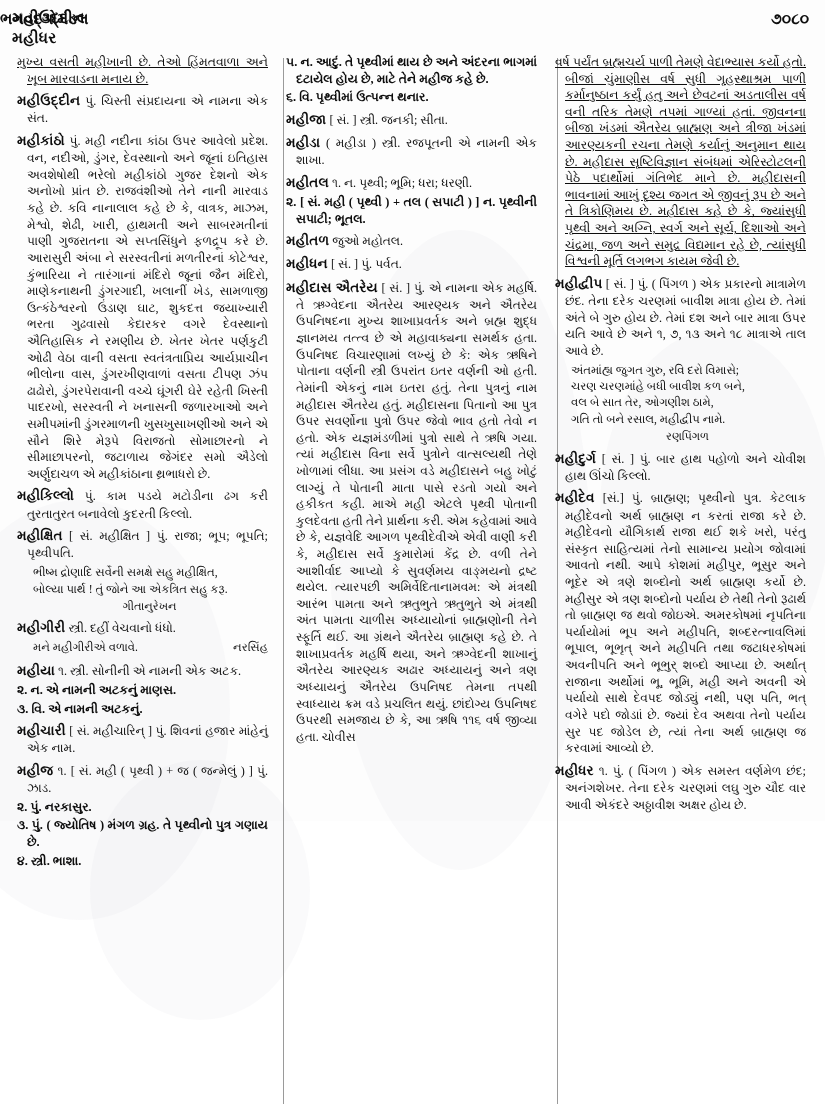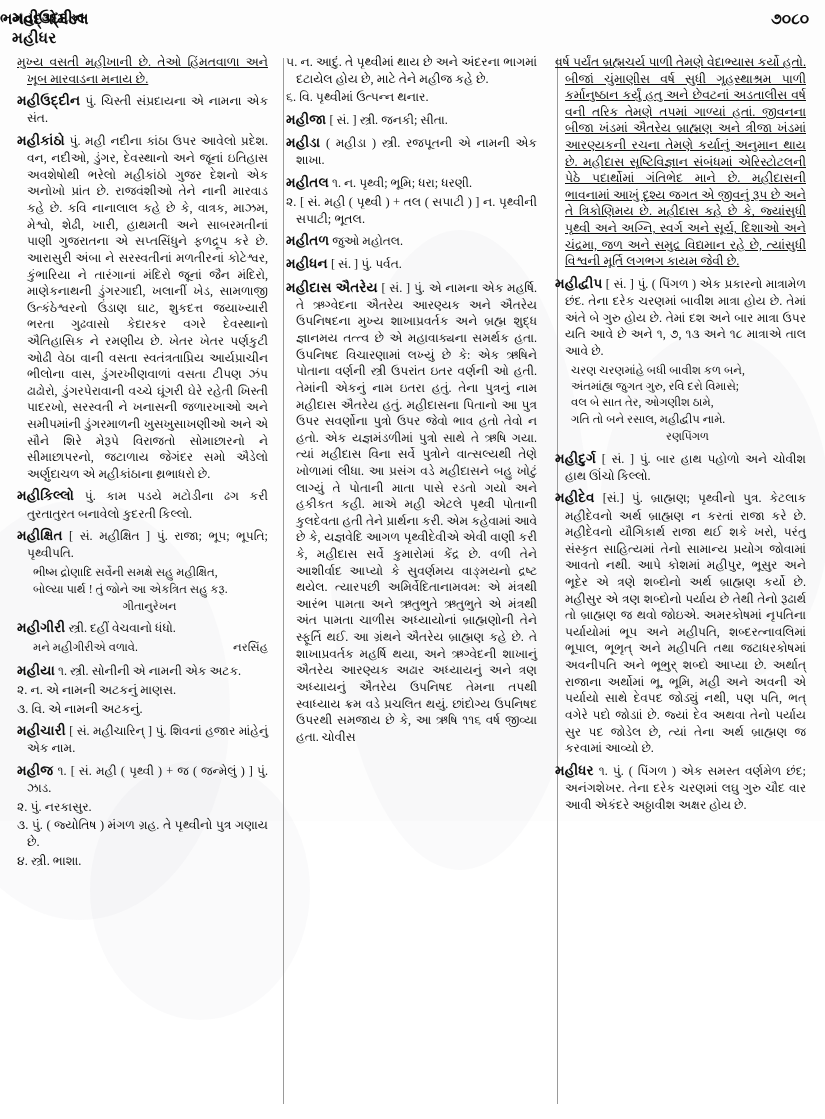--- a/index.html
+++ b/index.html
@@ -110,20 +110,21 @@
   .hw {
     font-weight: bold;
     font-size: 13.6px;
     letter-spacing: 0.1px;
   }
   .sense {
     display: block;
     margin: 0;
     padding-left: 12px;
     text-indent: -6px;
+    font-weight: bold;
   }
   .para {
     margin: 0 0 4px 0;
     text-align: justify;
   }
   .cont { text-indent: 0; padding-left: 0; text-decoration: underline; }
 
   
   .verse {
     margin: 3px 0 4px 0;
@@ -281,22 +282,22 @@
 
       <div class="entry">
         <p class="para cont">વર્ષ પર્યંત બ્રહ્મચર્ય પાળી તેમણે વેદાભ્યાસ કર્યો હતો. બીજાં ચુંમાણીસ વર્ષ સુધી ગૃહસ્થાશ્રમ પાળી કર્માનુષ્ઠાન કર્યું હતુ અને છેવટનાં અડતાલીસ વર્ષ વની તરિક તેમણે તપમાં ગાળ્યાં હતાં. જીવનના બીજા ખંડમાં ઐતરેય બ્રાહ્મણ અને ત્રીજા ખંડમાં આરણ્યકની રચના તેમણે કર્યાનું અનુમાન થાય છે. મહીદાસ સૃષ્ટિવિજ્ઞાન સંબંધમાં એરિસ્ટોટલની પેઠે પદાર્થોમાં ગંતિભેદ માને છે. મહીદાસની ભાવનામાં આખું દૃશ્ય જગત એ જીવનું રૂપ છે અને તે ત્રિકોણિમય છે. મહીદાસ કહે છે કે, જ્યાંસુધી પૃથ્વી અને અગ્નિ, સ્વર્ગ અને સૂર્ય, દિશાઓ અને ચંદ્રમા, જળ અને સમુદ્ર વિદ્યમાન રહે છે, ત્યાંસુધી વિશ્વની મૂર્તિ લગભગ કાયમ જેવી છે.</p>
       </div>
 
       <div class="entry">
         <p class="para"><span class="hw">મહીદ્વીપ</span>
           <span class="bk">[ સં. ]</span>
           <span class="bk">પું. ( પિંગળ ) એક પ્રકારનો માત્રામેળ છંદ. તેના દરેક ચરણમાં બાવીશ માત્રા હોય છે. તેમાં અંતે બે ગુરુ હોય છે. તેમાં દશ અને બાર માત્રા ઉપર યતિ આવે છે અને ૧, ૭, ૧૩ અને ૧૮ માત્રાએ તાલ આવે છે.</span></p>
         <div class="verse">
+          <span class="vline">અંતમાંહ્ય જુગત ગુરુ, રવિ દરો વિમાસે;</span>
           <span class="vline">ચરણ ચરણમાંહે બધી બાવીશ કળ બને,</span>
-          <span class="vline">અંતમાંહ્ય જુગત ગુરુ, રવિ દરો વિમાસે;</span>
           <span class="vline">વલ બે સાત તેર, ઓગણીશ ઠામે,</span>
           <span class="vline">ગતિ તો બને રસાલ, મહીદ્વીપ નામે.</span>
           <span class="attrib">રણપિંગળ</span>
         </div>
       </div>
 
       <div class="entry">
         <p class="para"><span class="hw">મહીદુર્ગ</span>
           <span class="bk">[ સં. ]</span>
           <span class="bk">પું. બાર હાથ પહોળો અને ચોવીશ હાથ ઊંચો કિલ્લો.</span></p>

